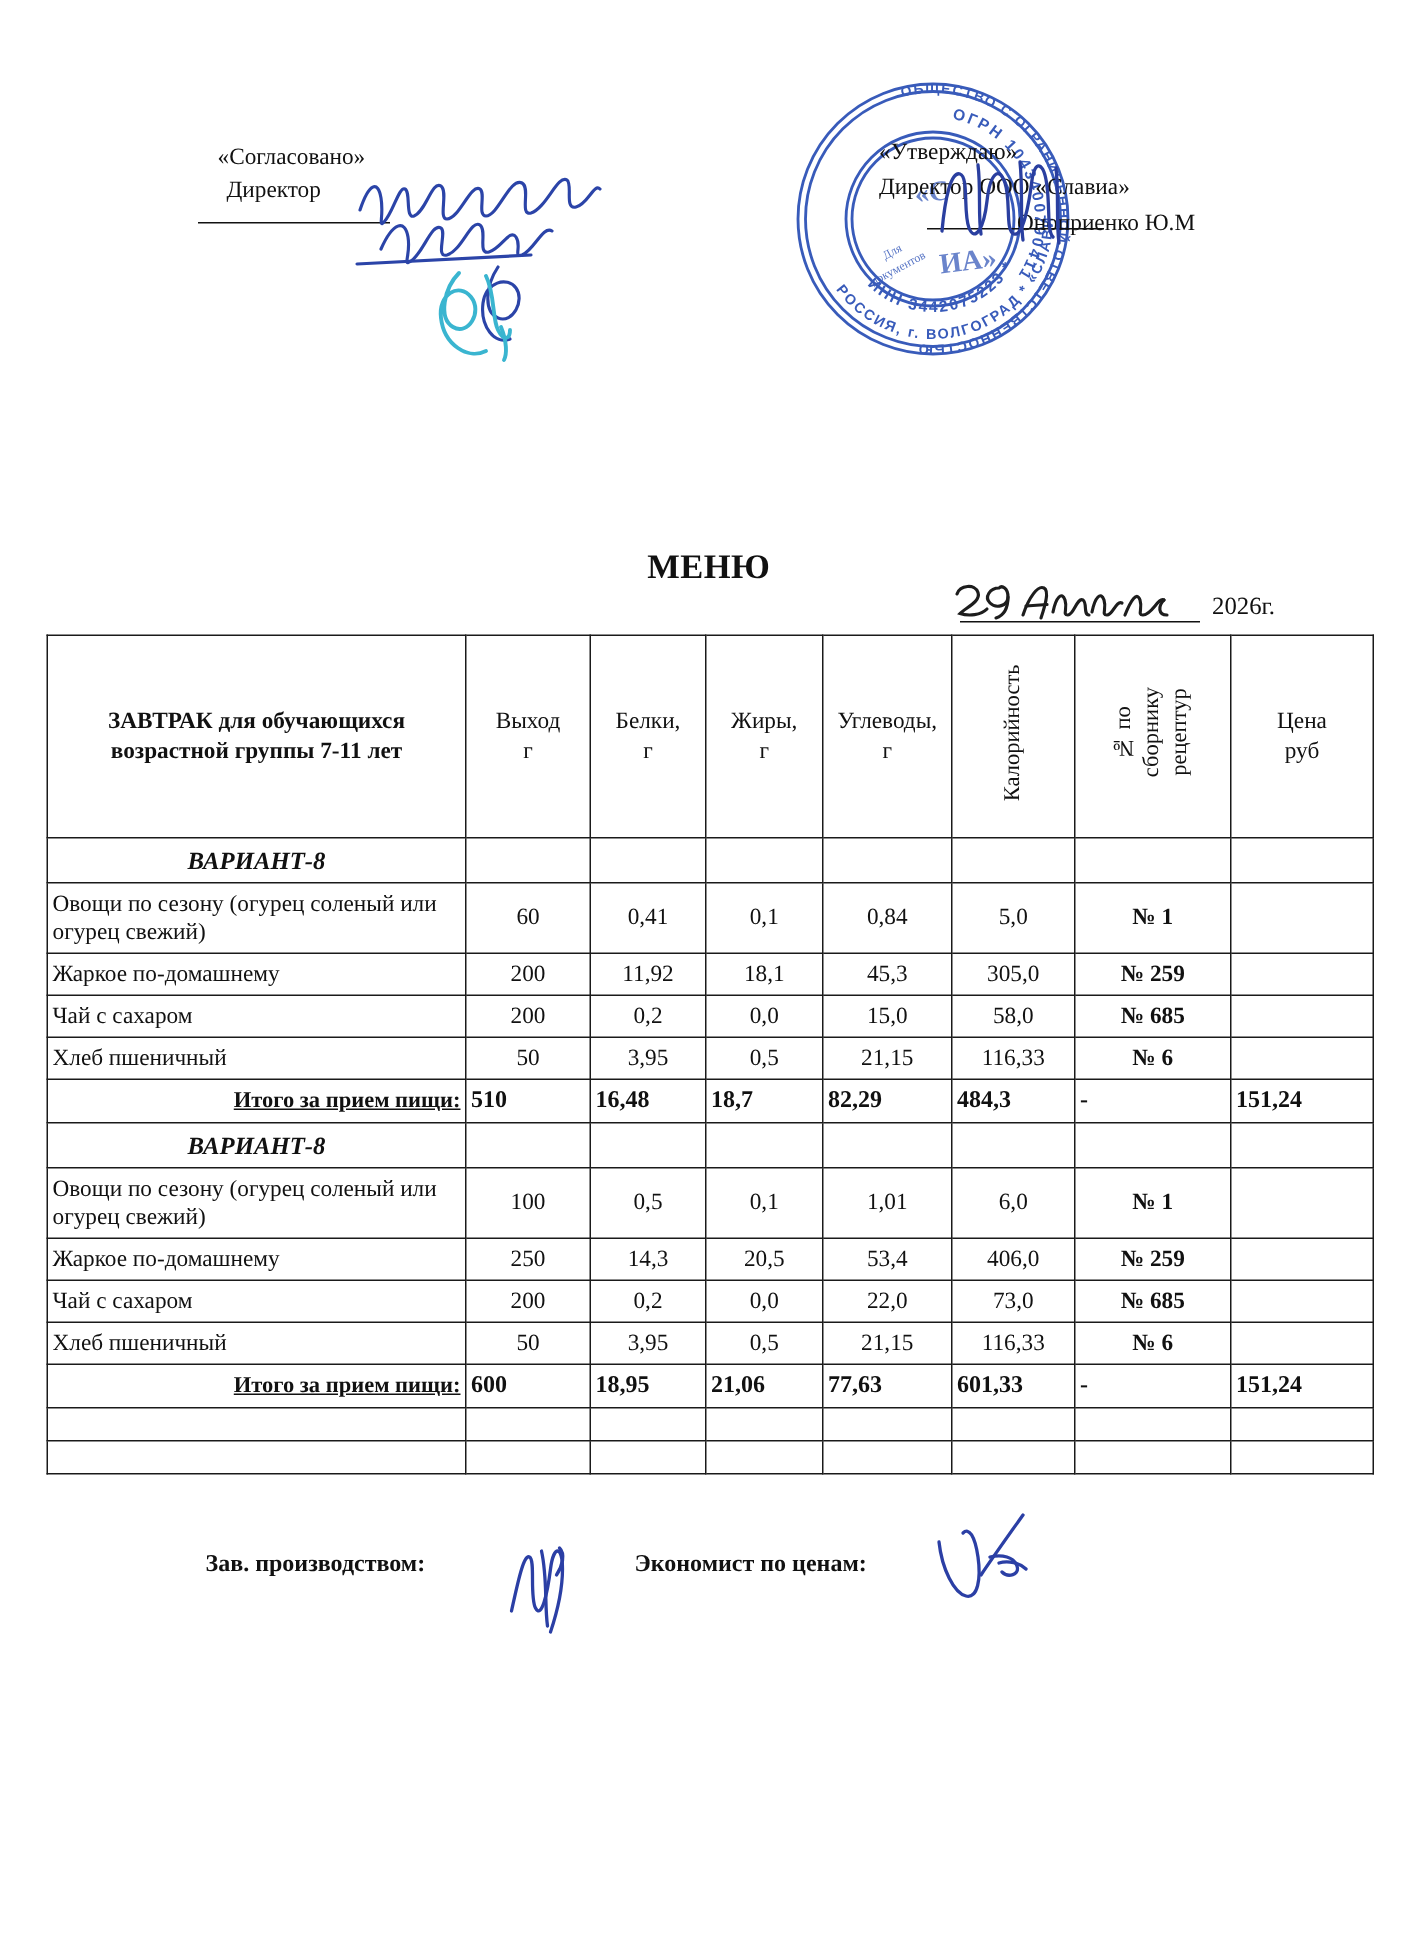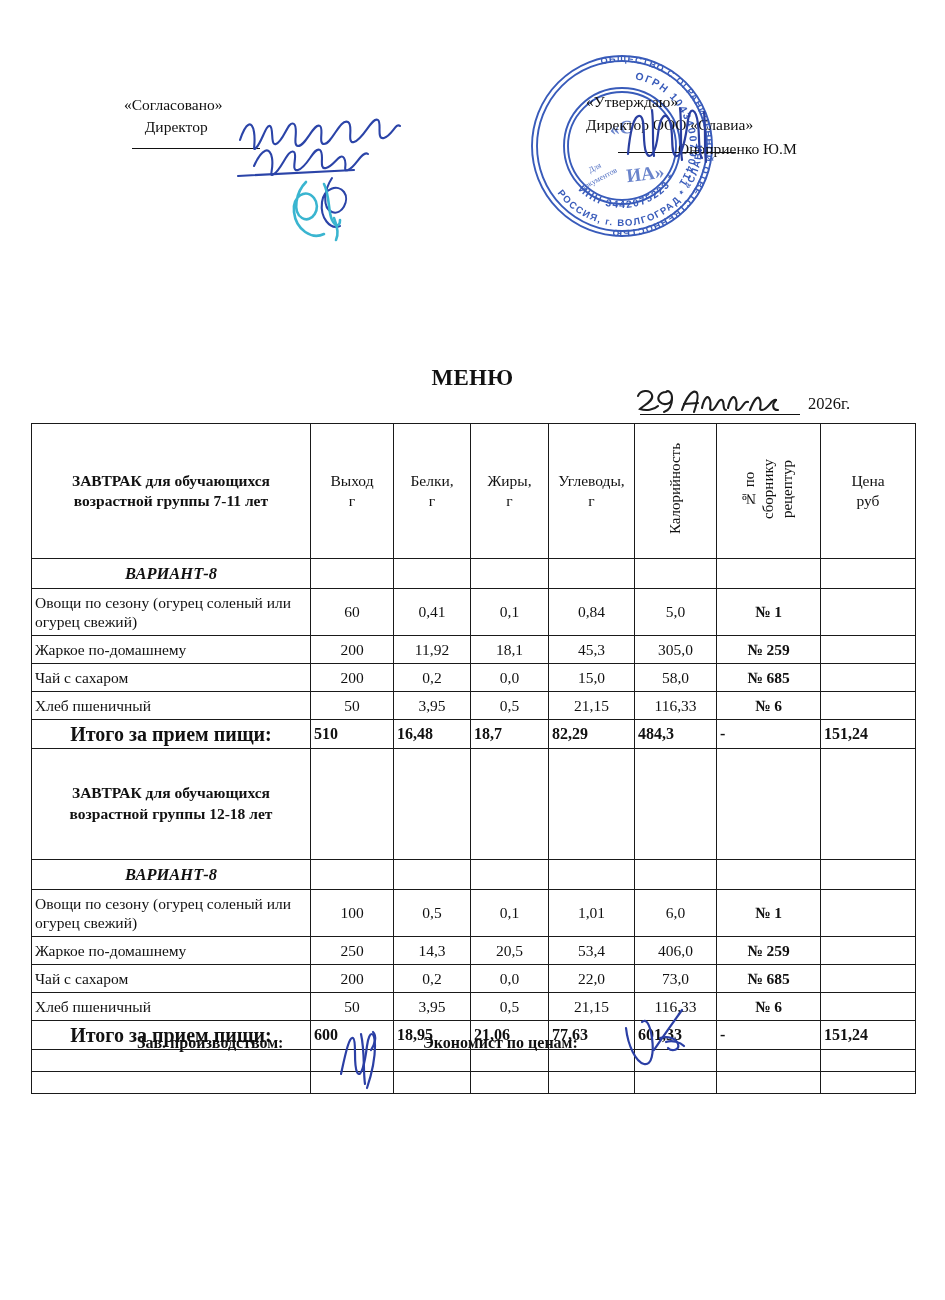--- a/index.html
+++ b/index.html
@@ -20,26 +20,25 @@
   
   .header-zone {
     position: absolute;
     left: 0;
     top: 0;
     width: 945px;
     height: 340px;
   }
   .approve-left {
     position: absolute;
-    left: 124px;
+    left: 145px;
     top: 94px;
     font-size: 15.5px;
     line-height: 1.45;
     white-space: nowrap;
-    text-align: center;
   }
   .approve-left .l2 { padding-left: 6px; }
   .sig-underline {
     position: absolute;
     left: 132px;
     top: 148px;
     width: 128px;
     height: 0;
     border-bottom: 1.6px solid #111;
   }
@@ -197,24 +196,25 @@
     font-size: 15.5px;
     line-height: 1.25;
   }
   .dish-name.two-line { height: 44px; }
   .num { text-align: center; font-size: 15.5px; }
   .num-b { text-align: left; font-size: 16px; font-weight: bold; }
   .rec { text-align: center; font-size: 15.5px; font-weight: bold; }
   .r-dish td { height: 25px; }
   .r-total td { height: 26px; }
   .total-label {
-    text-align: center;
+    text-align: right;
     padding-left: 8px;
     font-weight: bold;
-    font-size: 20px;
+    font-size: 15px;
+    text-decoration: underline;
   }
   .th-section {
     height: 108px;
     text-align: center;
     font-weight: bold;
     font-size: 15.5px;
     line-height: 1.35;
     vertical-align: middle;
   }
   .r-empty td { height: 19px; }
@@ -428,30 +428,20 @@
       <td class="total-label">Итого за прием пищи:</td>
       <td class="num-b">510</td>
       <td class="num-b">16,48</td>
       <td class="num-b">18,7</td>
       <td class="num-b">82,29</td>
       <td class="num-b">484,3</td>
       <td class="num-b">-</td>
       <td class="num-b">151,24</td>
     </tr>
 
-    <tr>
-      <td class="th-section">ЗАВТРАК для обучающихся возрастной группы 12-18 лет</td>
-      <td></td>
-      <td></td>
-      <td></td>
-      <td></td>
-      <td></td>
-      <td></td>
-      <td></td>
-    </tr>
 
     <tr class="r-variant">
       <td class="variant-label">ВАРИАНТ-8</td>
       <td></td>
       <td></td>
       <td></td>
       <td></td>
       <td></td>
       <td></td>
       <td></td>

